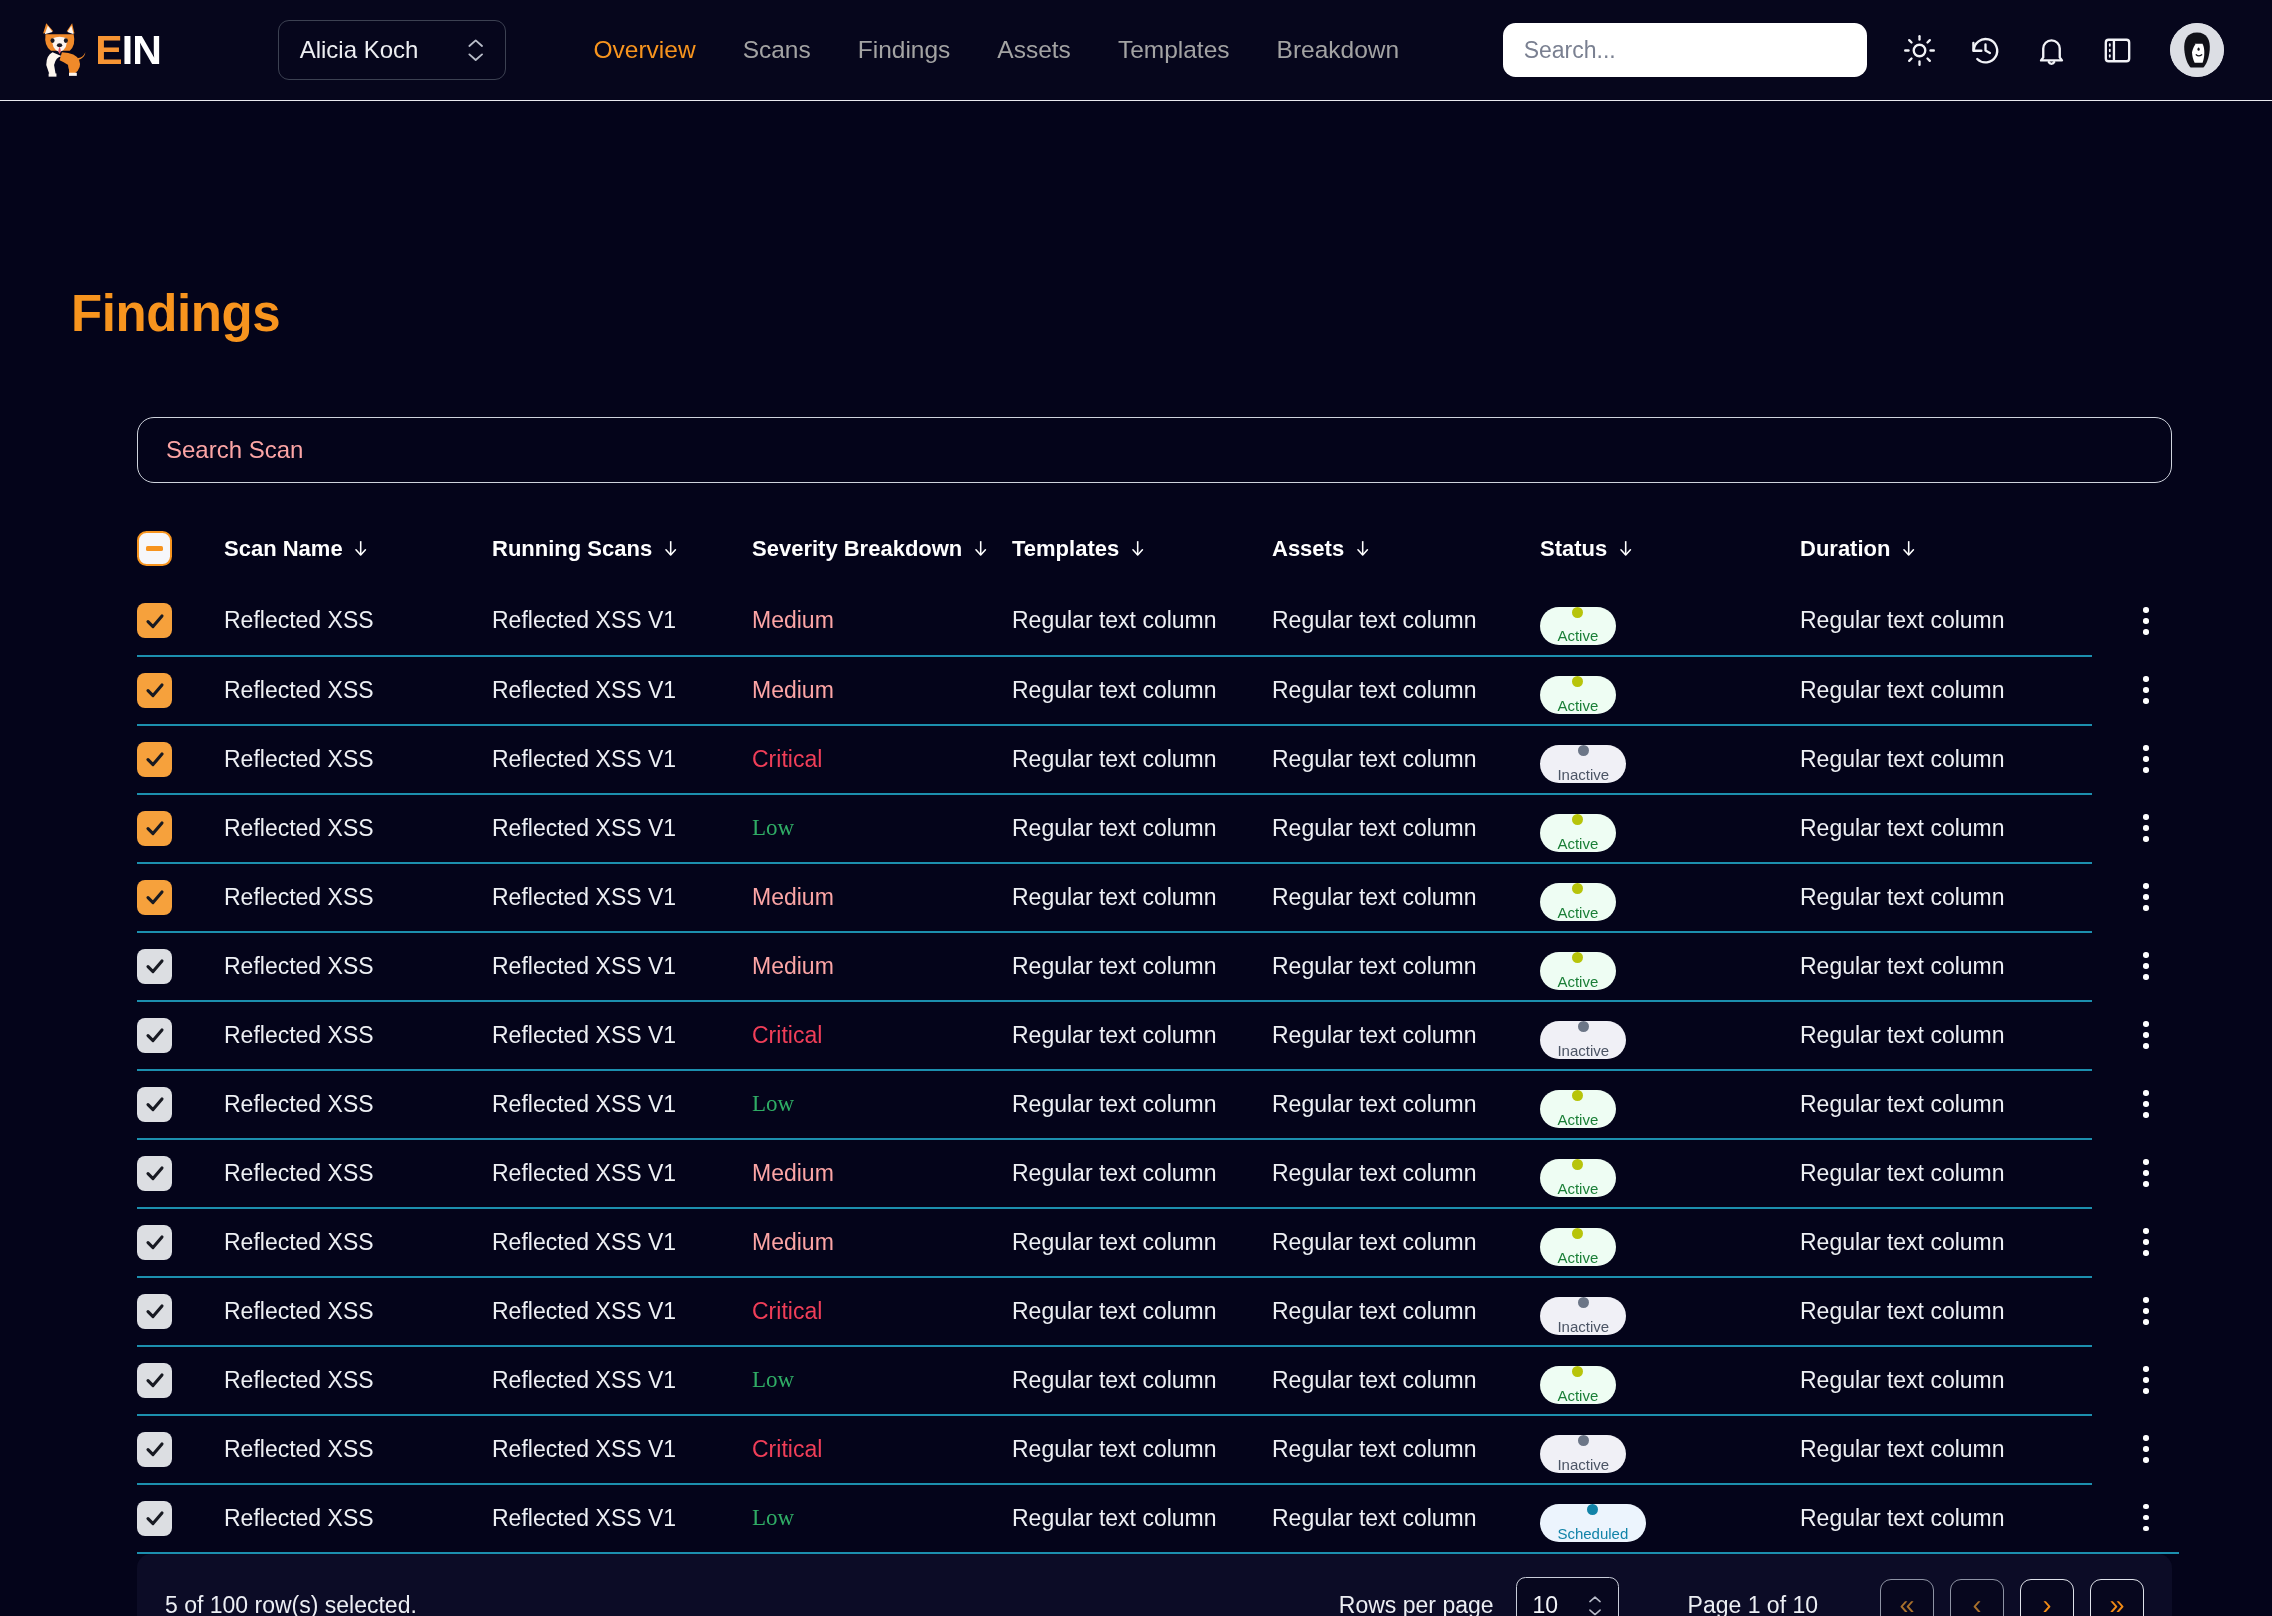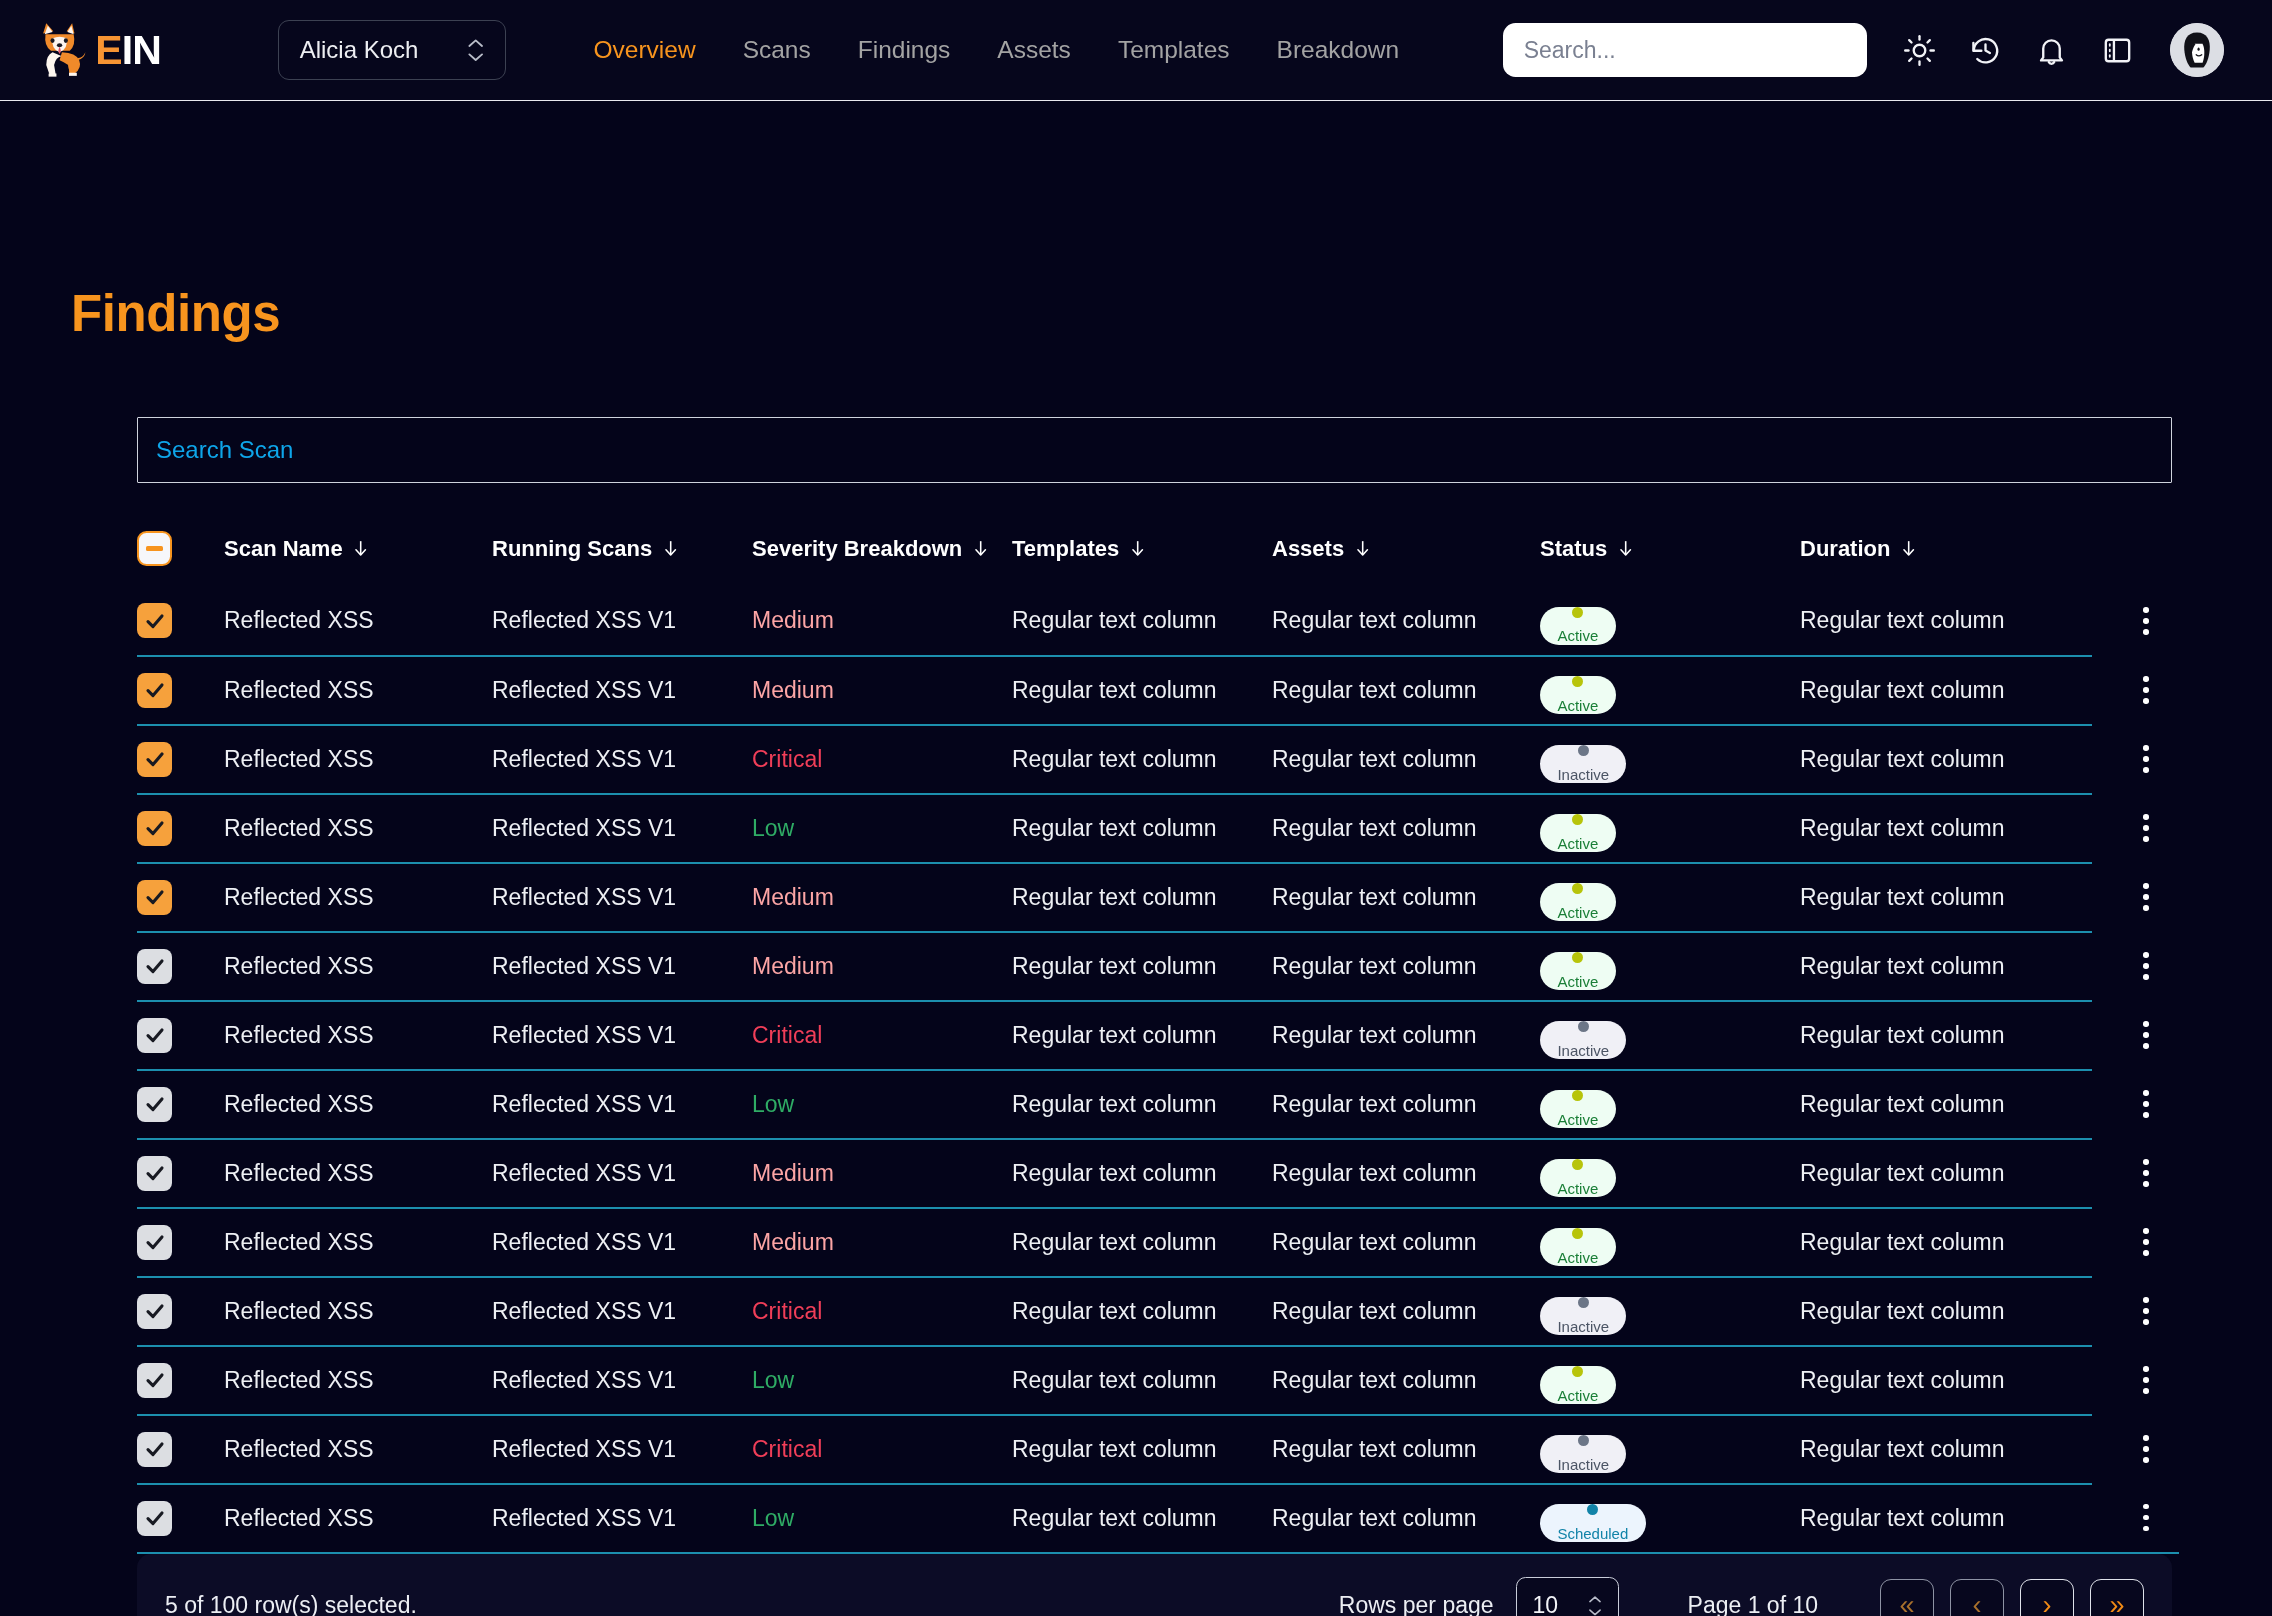--- a/index.html
+++ b/index.html
@@ -78,24 +78,24 @@
     font-size: 51px; font-weight: 700;
     margin: 183px 0 0 35px;
     letter-spacing: -0.4px;
   }
 
   .card { margin: 74px 65px 0 101px; }
 
   .scan-search {
     height: 66px;
     border: 1.6px solid #cfd3dd;
-    border-radius: 1px;
+    border-radius: 17px;
     display: flex; align-items: center;
-    padding: 0 18px;
-    color: #0ea5e9;
+    padding: 0 28px;
+    color: #fca5a5;
     font-size: 24px;
     background: transparent;
   }
 
   
   table { width: 100%; border-collapse: collapse; margin-top: 32px; table-layout: fixed; }
   th {
     text-align: left;
     color: #ffffff;
     font-size: 22px;
@@ -138,21 +138,21 @@
   .cb-head {
     width: 35px; height: 35px; border-radius: 9.5px;
     background: #f6f7fa; border: 2.4px solid #f7941e;
     display: flex; align-items: center; justify-content: center;
   }
   .cb-head .minus { width: 17.4px; height: 4.7px; background: #f7941e; border-radius: 1.6px; }
 
   
   .sev-medium   { color: #fca5a5; }
   .sev-critical { color: #f03e58; }
-  .sev-low      { color: #2fac65; }
+  .sev-low      { color: #2fac65; font-family: Liberation Serif, serif; }
 
   
   .badge {
     display: inline-flex; align-items: center; gap: 9.5px;
     height: 38px; padding: 0 17.4px;
     border-radius: 788px;
     font-size: 15px; font-weight: 500; flex-direction: column;
   }
   .badge .dot { width: 11px; height: 11px; border-radius: 50%; }
   .badge.active    { background: #eefdf3; color: #1a7f37; }

